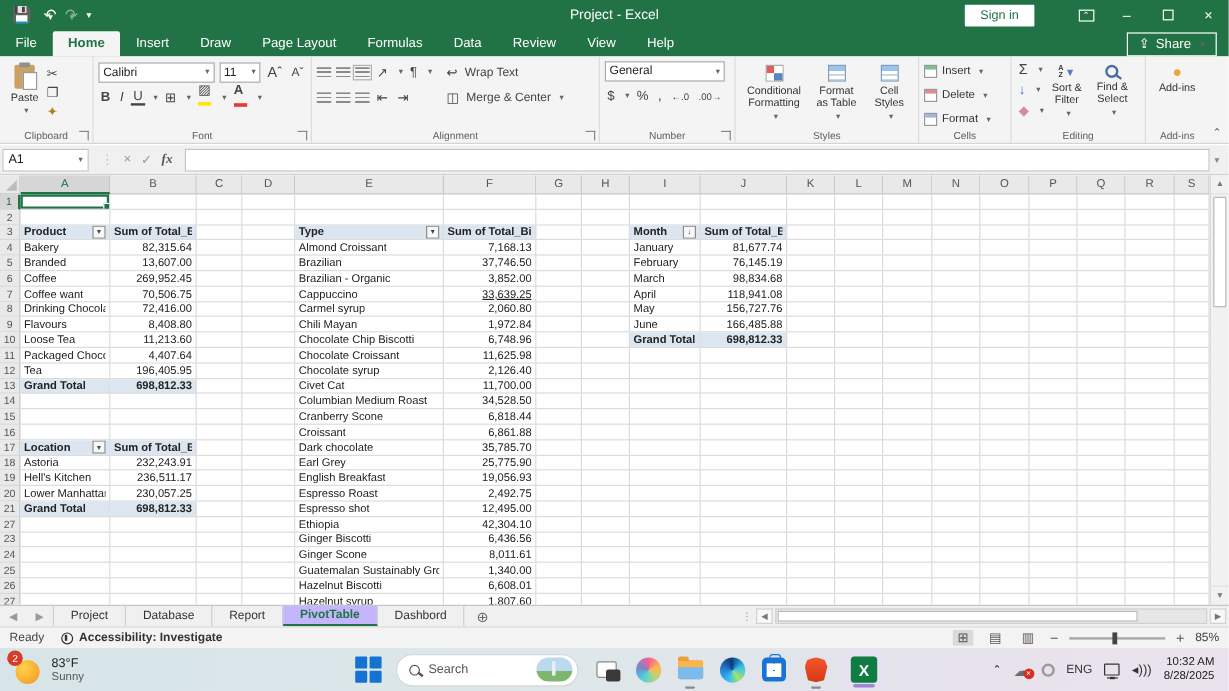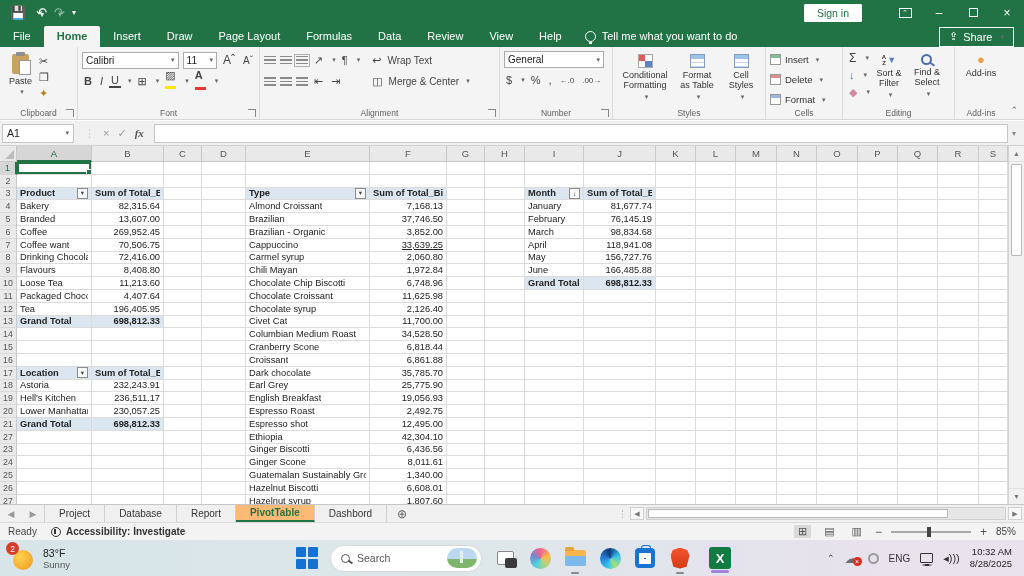--- a/index.html
+++ b/index.html
@@ -91,21 +91,21 @@
   .vscroll { position:absolute; top:146px; right:0; width:16px; height:358px; background:#f1f1f1; border-left:1px solid #d4d4d4; }
   .varrow { height:16px; display:flex; align-items:center; justify-content:center; font-size:7px; color:#777; border-bottom:1px solid #e0e0e0; }
   .vthumb { position:absolute; top:18px; left:2px; width:11px; height:92px; background:#fff; border:1px solid #b9b9b9; border-radius:1px; }
   .varrow.bot { position:absolute; bottom:0; left:0; right:0; border-top:1px solid #e0e0e0; border-bottom:none; }
 
   
   .tabsbar { position:absolute; top:504px; left:0; right:0; height:18px; background:#f0f0f0; border-top:1px solid #c6c6c6; display:flex; align-items:stretch; font-size:10px; }
   .tnav { width:44px; display:flex; align-items:center; justify-content:space-around; color:#9a9a9a; font-size:9px; }
   .stab { padding:0 14px; display:flex; align-items:center; border-right:1px solid #d0d0d0; color:#333; }
   .stab:first-of-type { border-left:1px solid #d0d0d0; }
-  .stab.active { background:#fdba74; color:#217346; font-weight:bold; border-bottom:2px solid #217346; }
+  .stab.active { background:#c4b5fd; color:#217346; font-weight:bold; border-bottom:2px solid #217346; }
   .newsheet { width:30px; display:flex; align-items:center; justify-content:center; color:#666; font-size:12px; }
   .hscroll { margin-left:auto; display:flex; align-items:center; gap:2px; padding-right:2px; }
   .hdots { color:#aaa; font-size:9px; letter-spacing:1px; }
   .harrow { width:14px; height:13px; border:1px solid #d0d0d0; background:#f7f7f7; font-size:7px; color:#777; display:flex; align-items:center; justify-content:center; }
   .htrack { width:360px; height:13px; background:#e6e6e6; border:1px solid #d0d0d0; position:relative; }
   .hthumb { position:absolute; left:1px; top:1px; width:300px; height:9px; background:#fff; border:1px solid #b9b9b9; }
 
   
   .statusbar { position:absolute; top:522px; left:0; right:0; height:18px; background:#f3f3f3; border-top:1px solid #dadada; display:flex; align-items:center; font-size:10px; color:#444; padding:0 8px; gap:14px; }
   .acc { display:flex; align-items:center; gap:5px; font-weight:bold; color:#333; }
@@ -165,20 +165,21 @@
 </head>
 <body>
 
 <div class="titlebar">
   <div class="qat">
     <span>💾</span>
     <span>↶<span class="sm">▾</span></span>
     <span class="dim">↷<span class="sm">▾</span></span>
     <span style="font-size:8px">▾</span>
   </div>
+  <div class="title-text">Project - Excel</div>
   <div class="tb-right">
     <button class="signin">Sign in</button>
     <div class="winbtn">
         <span class="ribopt">⌃</span>
       </div>
     <div class="winbtn">–</div>
     <div class="winbtn">
         <span class="maxbox"></span>
       </div>
     <div class="winbtn">×</div>
@@ -191,24 +192,20 @@
       <div class="mtab active">Home</div>
       <div class="mtab">Insert</div>
       <div class="mtab">Draw</div>
       <div class="mtab">Page Layout</div>
       <div class="mtab">Formulas</div>
       <div class="mtab">Data</div>
       <div class="mtab">Review</div>
       <div class="mtab">View</div>
       <div class="mtab">Help</div>
     </div>
-  <div class="tellme">
-    <span class="bulb"></span>
-    <span>Tell me what you want to do</span>
-  </div>
   <div class="share">
     <span>⇪</span>
     <span>Share</span>
       <span class="chev">▾</span>
   </div>
 </div>
 
 <div class="ribbon">
 
   <div class="rgroup" style="width:78px">

